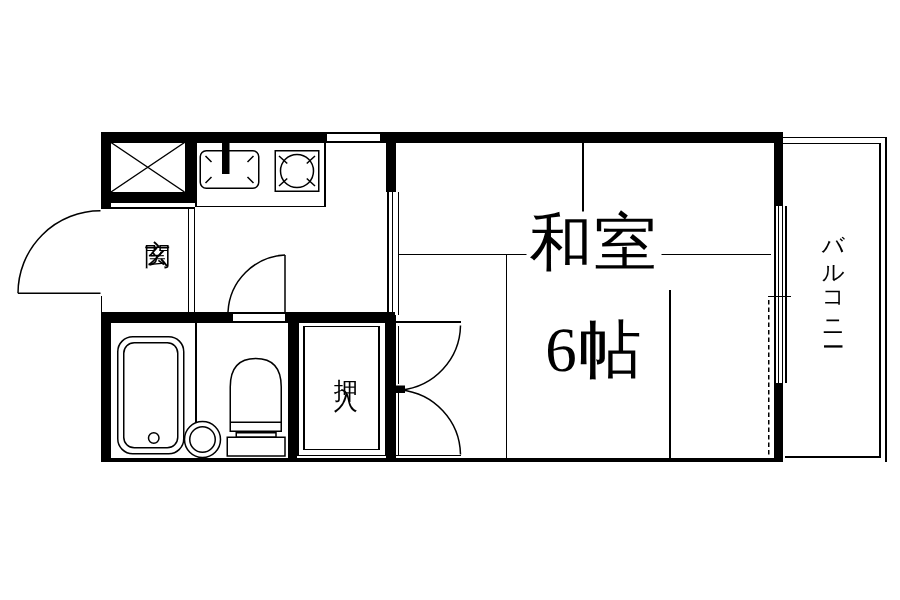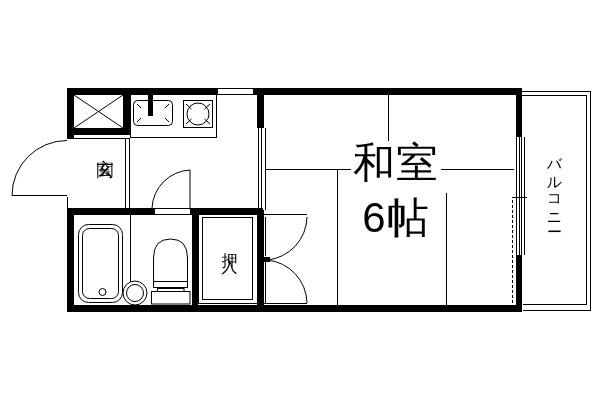--- a/index.html
+++ b/index.html
@@ -1,38 +1,38 @@
 <!DOCTYPE html>
 <html style="--line: #000000; --bg: #ffffff;"><head>
 <meta charset="utf-8">
 <style>
   html,body{margin:0;padding:0;background:#fff;}
   .canvas{
-    position:relative;width:600px;height:400px;overflow:hidden;
+    position:relative;width:600px;height:308px;overflow:hidden;
     background:var(--bg,#ffffff);
-    font-family:Liberation Sans, sans-serif;
+    font-family:Liberation Serif, serif;
     color:var(--line,#000000);
   }
   .plan-svg{position:absolute;left:0;top:0;}
   .wall{fill:var(--line,#000);}
   .ln{stroke:var(--line,#000);stroke-width:1;fill:none;}
   .lnc{stroke:var(--line,#000);stroke-width:1;fill:none;shape-rendering:crispEdges;}
   .blk{fill:var(--line,#000);}
   .whitefill{fill:#fff;stroke:var(--line,#000);stroke-width:1;}
   .dash{stroke:var(--line,#000);stroke-width:1;fill:none;stroke-dasharray:3 2;}
   .label{position:absolute;color:var(--line,#000);}
   .label-washitsu{
     left:396px;top:141px;transform:translateX(-50%);
     display:flex;flex-direction:column;align-items:center;z-index:2;
   }
   .label-washitsu .l1,.label-washitsu .l2{
     background:#fff;font-size:42px;line-height:1.05;letter-spacing:1px;
     padding:0 2px;white-space:nowrap;
   }
-  .label-washitsu .l2{margin-top:11px;}
+  .label-washitsu .l2{margin-top:27px;}
   .vtext{writing-mode:vertical-rl;text-orientation:mixed;white-space:nowrap;z-index:2;}
   .label-genkan{left:105px;top:146px;transform:translateX(-50%);font-size:17px;letter-spacing:3px;}
   .label-oshiire{left:229px;top:240px;transform:translateX(-50%);font-size:16px;letter-spacing:5px;}
   .label-balcony{left:554px;top:147px;transform:translateX(-50%);font-size:15px;letter-spacing:2px;}
 </style>
 </head>
 <body>
 
 <div class="canvas">
 

